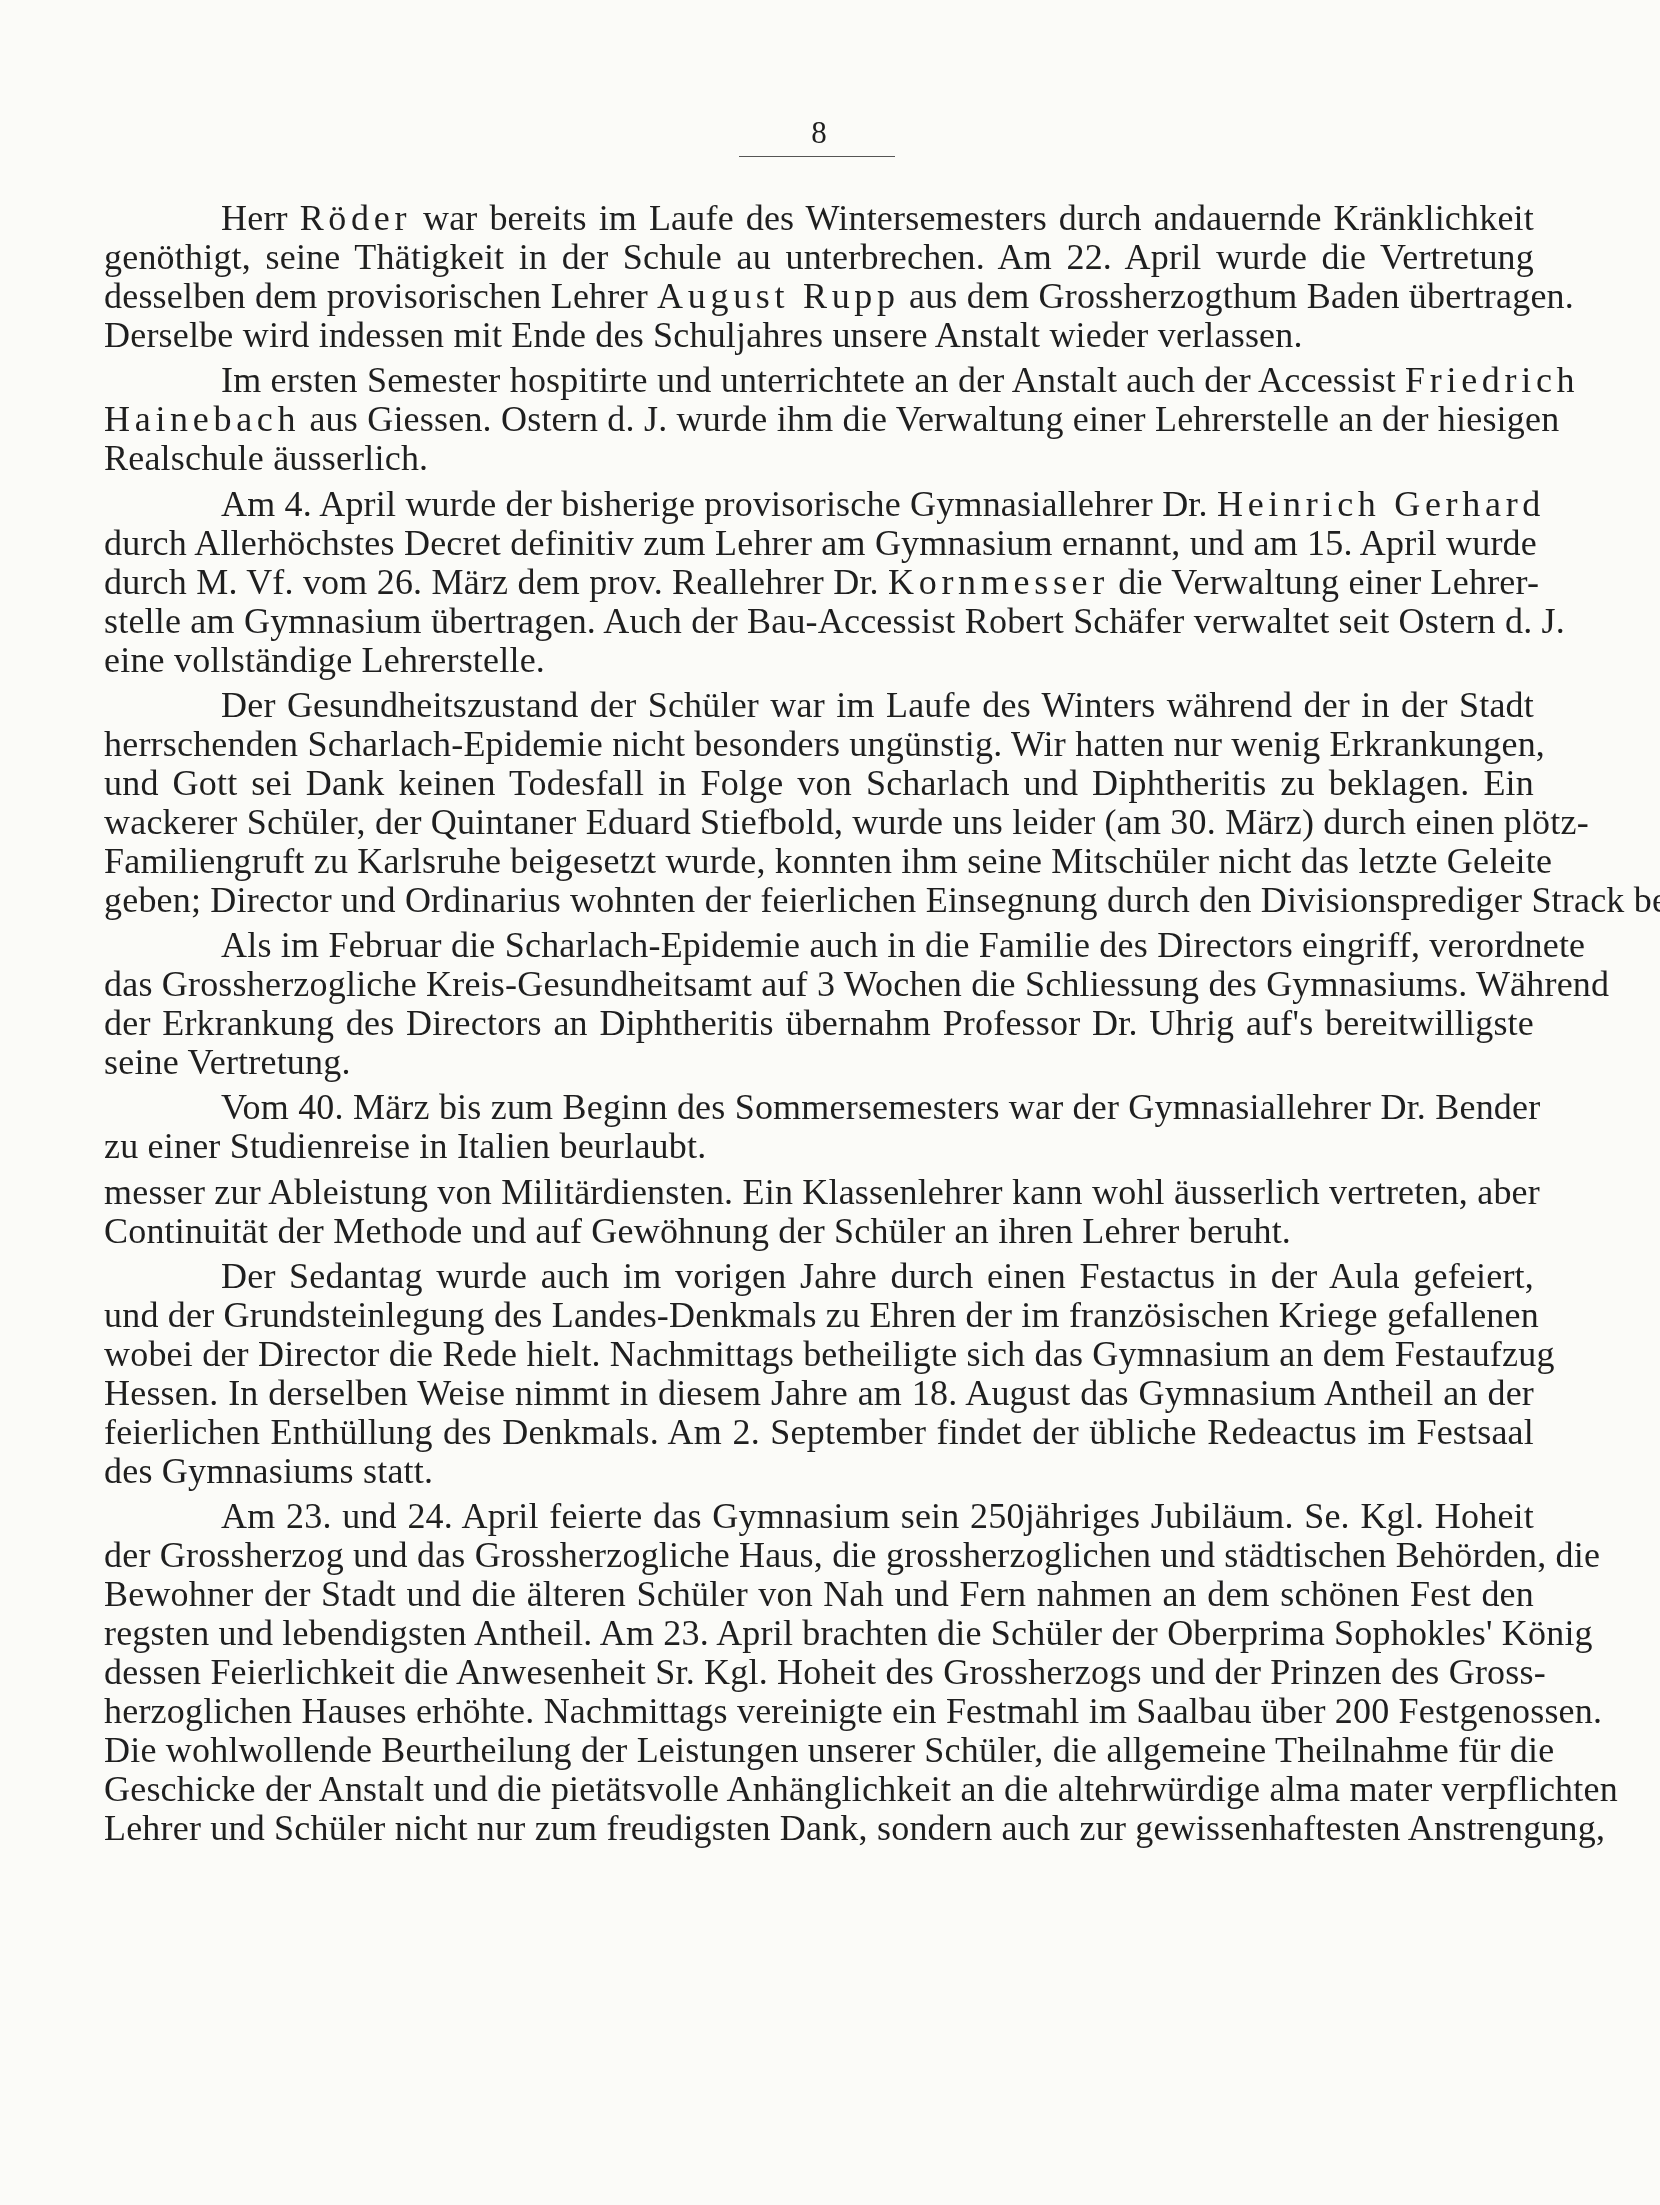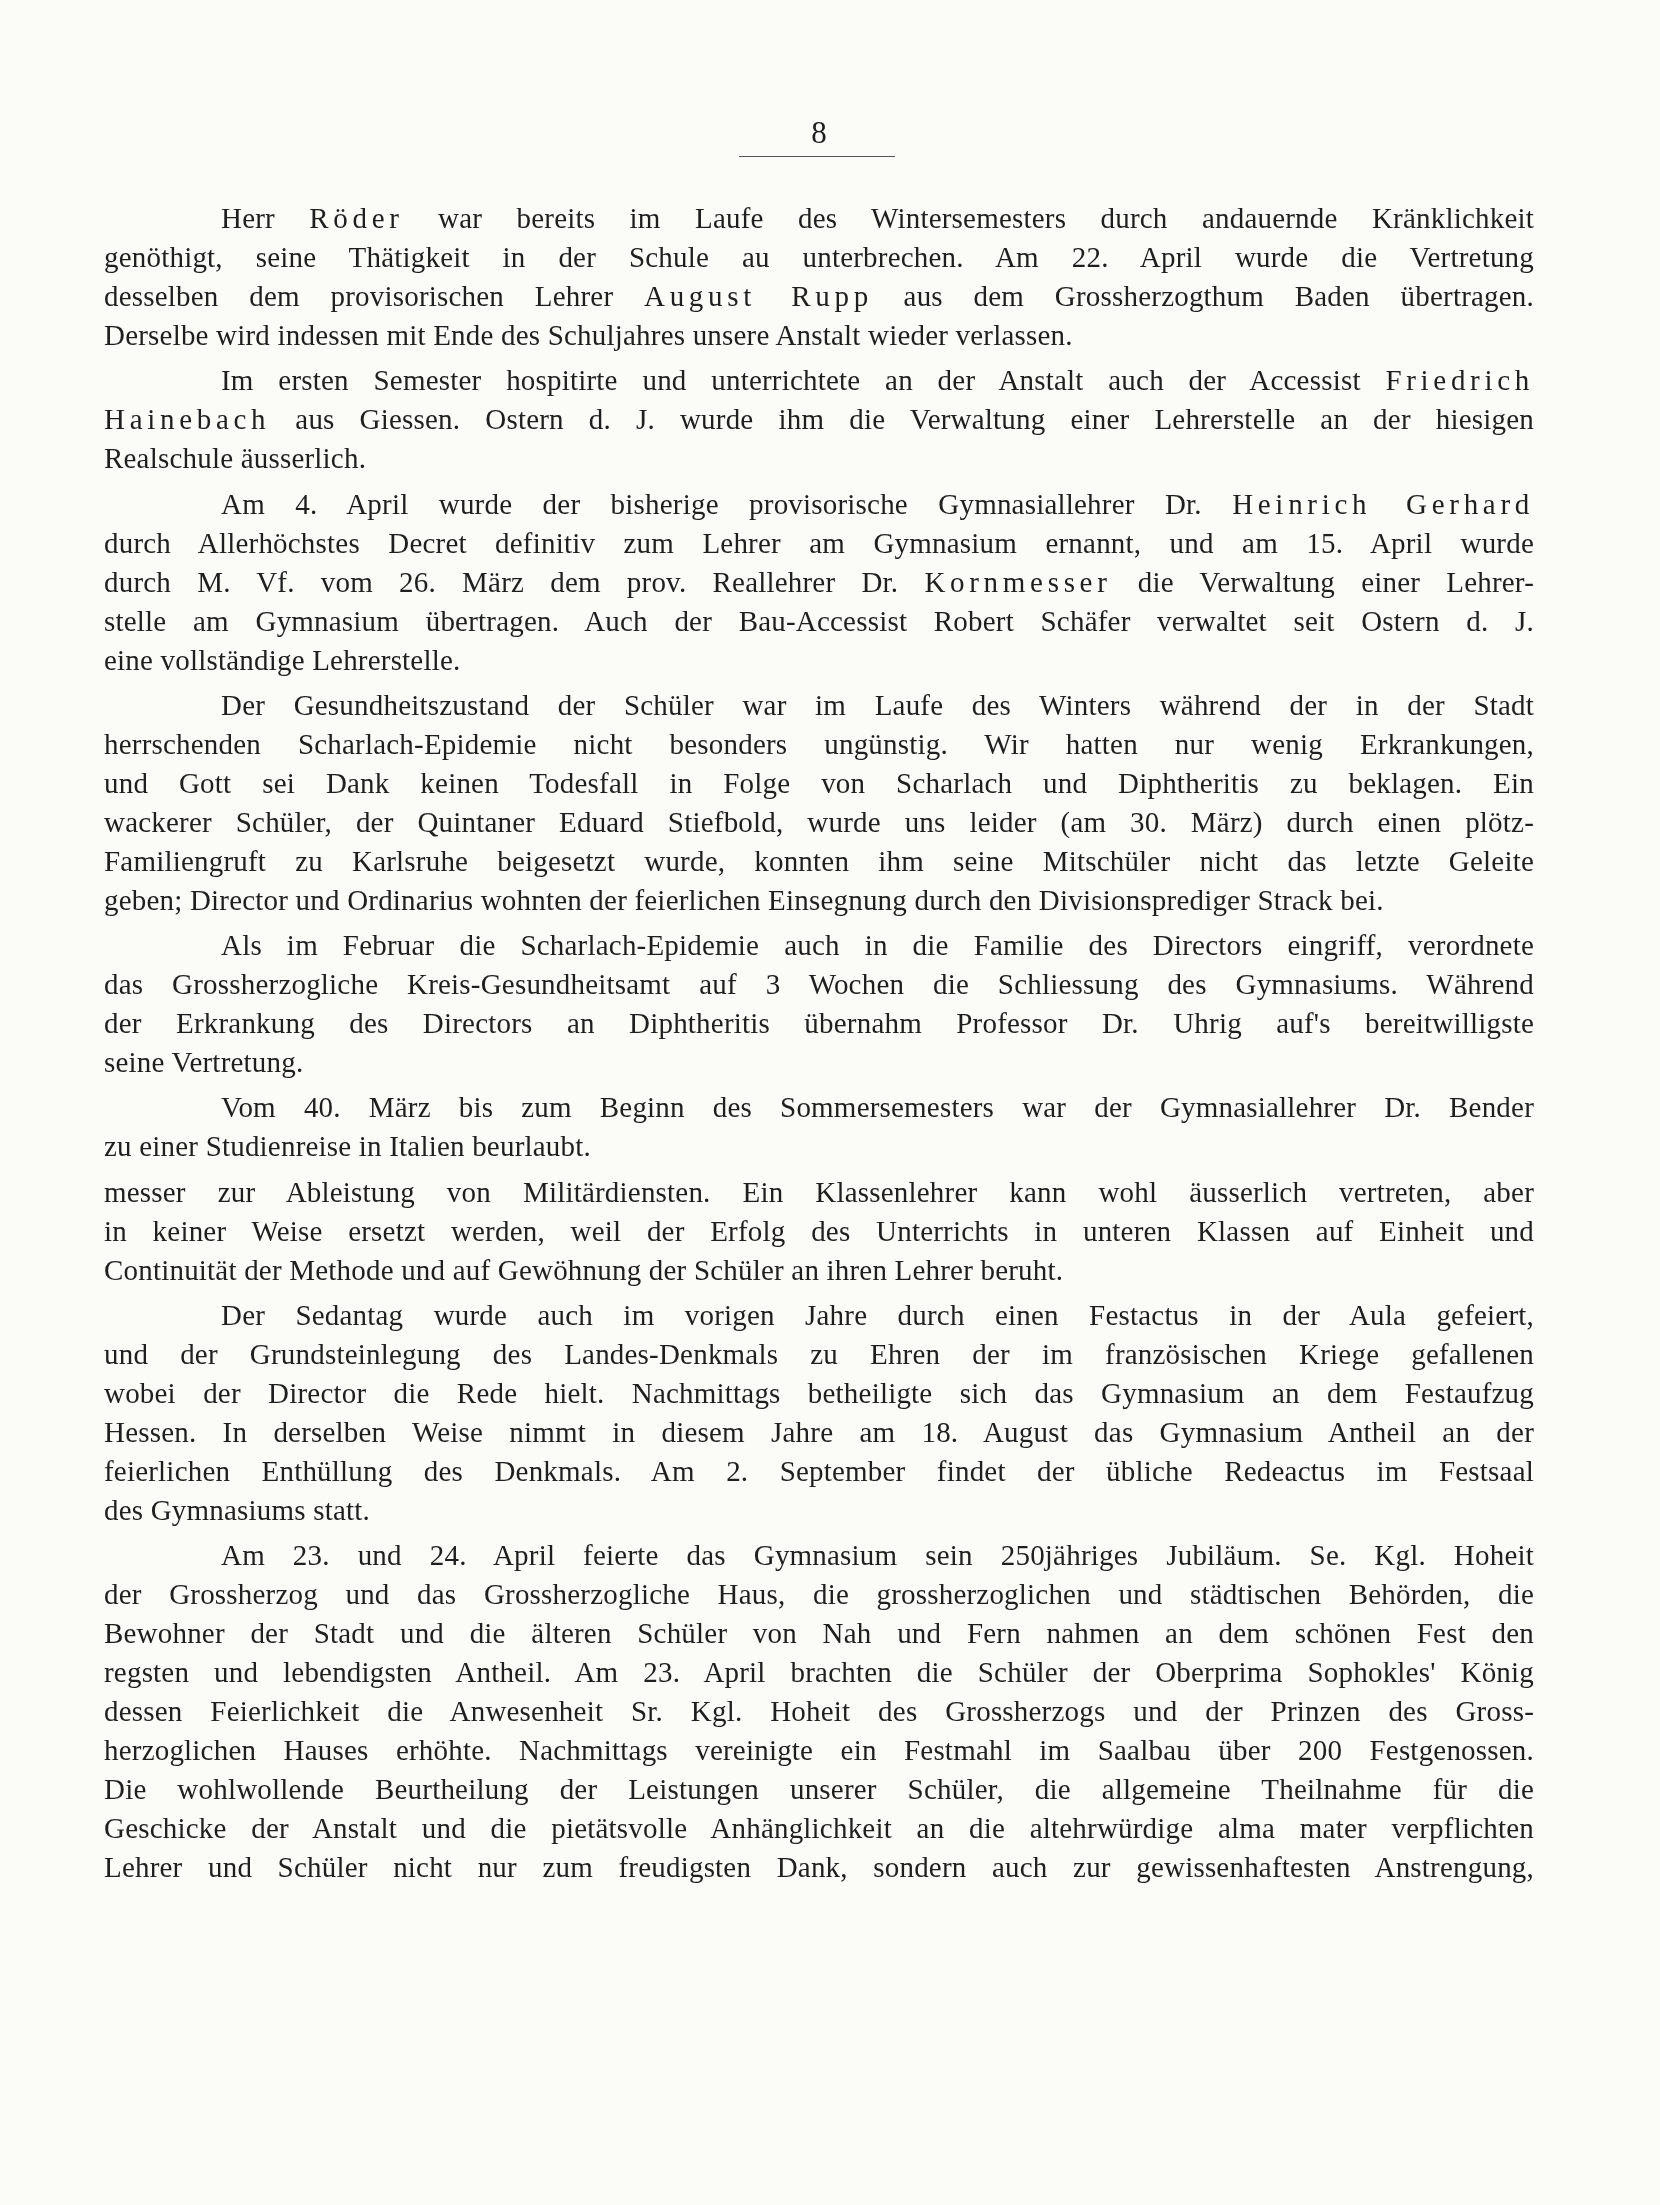--- a/index.html
+++ b/index.html
@@ -19,21 +19,21 @@
   .header-rule {
     position: absolute; left: 739px; width: 156px; top: 156px;
     height: 0; border-top: 1.6px solid #555;
   }
   .body-text {
     position: absolute; left: 104px; top: 199px; width: 1430px;
   }
   .para { margin: 0 0 6.3px 0; }
   .line {
     display: block; height: 39px; line-height: 39px;
-    font-size: 29px; white-space: nowrap;
+    font-size: 36px; white-space: nowrap;
     text-align: justify; text-align-last: justify;
     letter-spacing: 0.2px;
   }
   .line.indent { padding-left: 117px; }
   .line.last { text-align-last: left; }
   .sp { letter-spacing: 4.7px; }
 </style>
 </head>
 <body>
 
@@ -72,21 +72,20 @@
       <span class="line"><span>das Grossherzogliche Kreis-Gesundheitsamt auf 3 Wochen die Schliessung des Gymnasiums. Während</span></span>
       <span class="line"><span>der Erkrankung des Directors an Diphtheritis übernahm Professor Dr. Uhrig auf's bereitwilligste</span></span>
       <span class="line last"><span>seine Vertretung.</span></span>
     </div>
     <div class="para">
       <span class="line indent"><span>Vom 40. März bis zum Beginn des Sommersemesters war der Gymnasiallehrer Dr. Bender</span></span>
       <span class="line last"><span>zu einer Studienreise in Italien beurlaubt.</span></span>
     </div>
     <div class="para">
       <span class="line"><span>messer zur Ableistung von Militärdiensten. Ein Klassenlehrer kann wohl äusserlich vertreten, aber</span></span>
-      <span class="line"><span>in keiner Weise ersetzt werden, weil der Erfolg des Unterrichts in unteren Klassen auf Einheit und</span></span>
       <span class="line last"><span>Continuität der Methode und auf Gewöhnung der Schüler an ihren Lehrer beruht.</span></span>
     </div>
     <div class="para">
       <span class="line indent"><span>Der Sedantag wurde auch im vorigen Jahre durch einen Festactus in der Aula gefeiert,</span></span>
       <span class="line"><span>und der Grundsteinlegung des Landes-Denkmals zu Ehren der im französischen Kriege gefallenen</span></span>
       <span class="line"><span>wobei der Director die Rede hielt. Nachmittags betheiligte sich das Gymnasium an dem Festaufzug</span></span>
       <span class="line"><span>Hessen. In derselben Weise nimmt in diesem Jahre am 18. August das Gymnasium Antheil an der</span></span>
       <span class="line"><span>feierlichen Enthüllung des Denkmals. Am 2. September findet der übliche Redeactus im Festsaal</span></span>
       <span class="line last"><span>des Gymnasiums statt.</span></span>
     </div>

